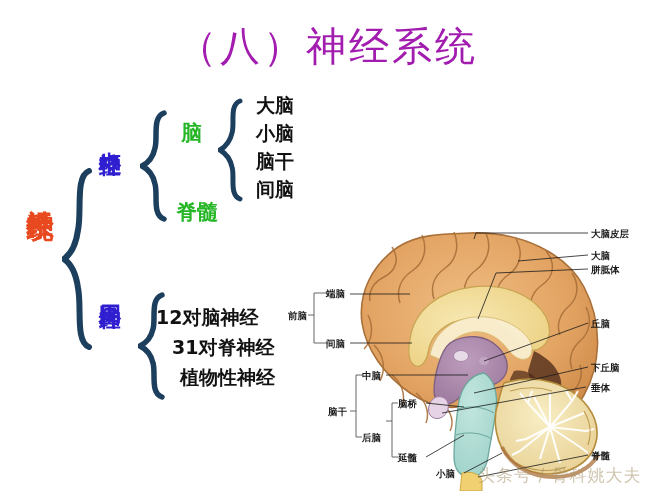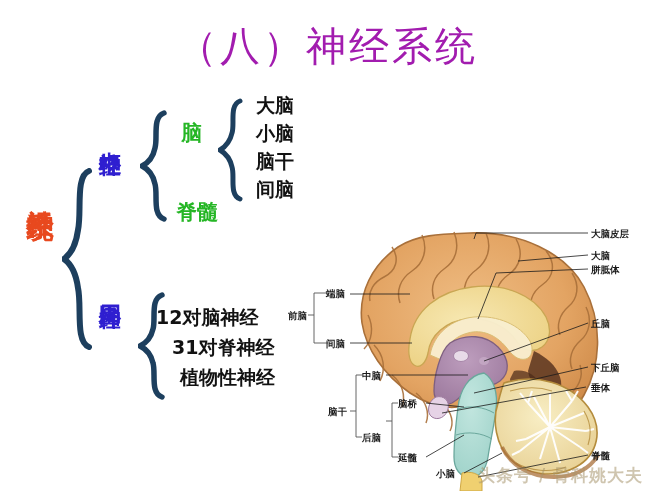--- a/index.html
+++ b/index.html
@@ -125,21 +125,21 @@
     fill: none;
   }
 
   
   #watermark {
     position: absolute;
     left: 478px;
     top: 464px;
     font-family: "DejaVu Sans", "Liberation Sans", sans-serif;
     font-size: 17px;
-    font-weight: bold;
+    font-weight: normal;
     color: rgba(168,150,110,0.55);
     letter-spacing: 1px;
     white-space: nowrap;
   }
 </style>
 </head>
 <body>
 
 <div id="page">
 

